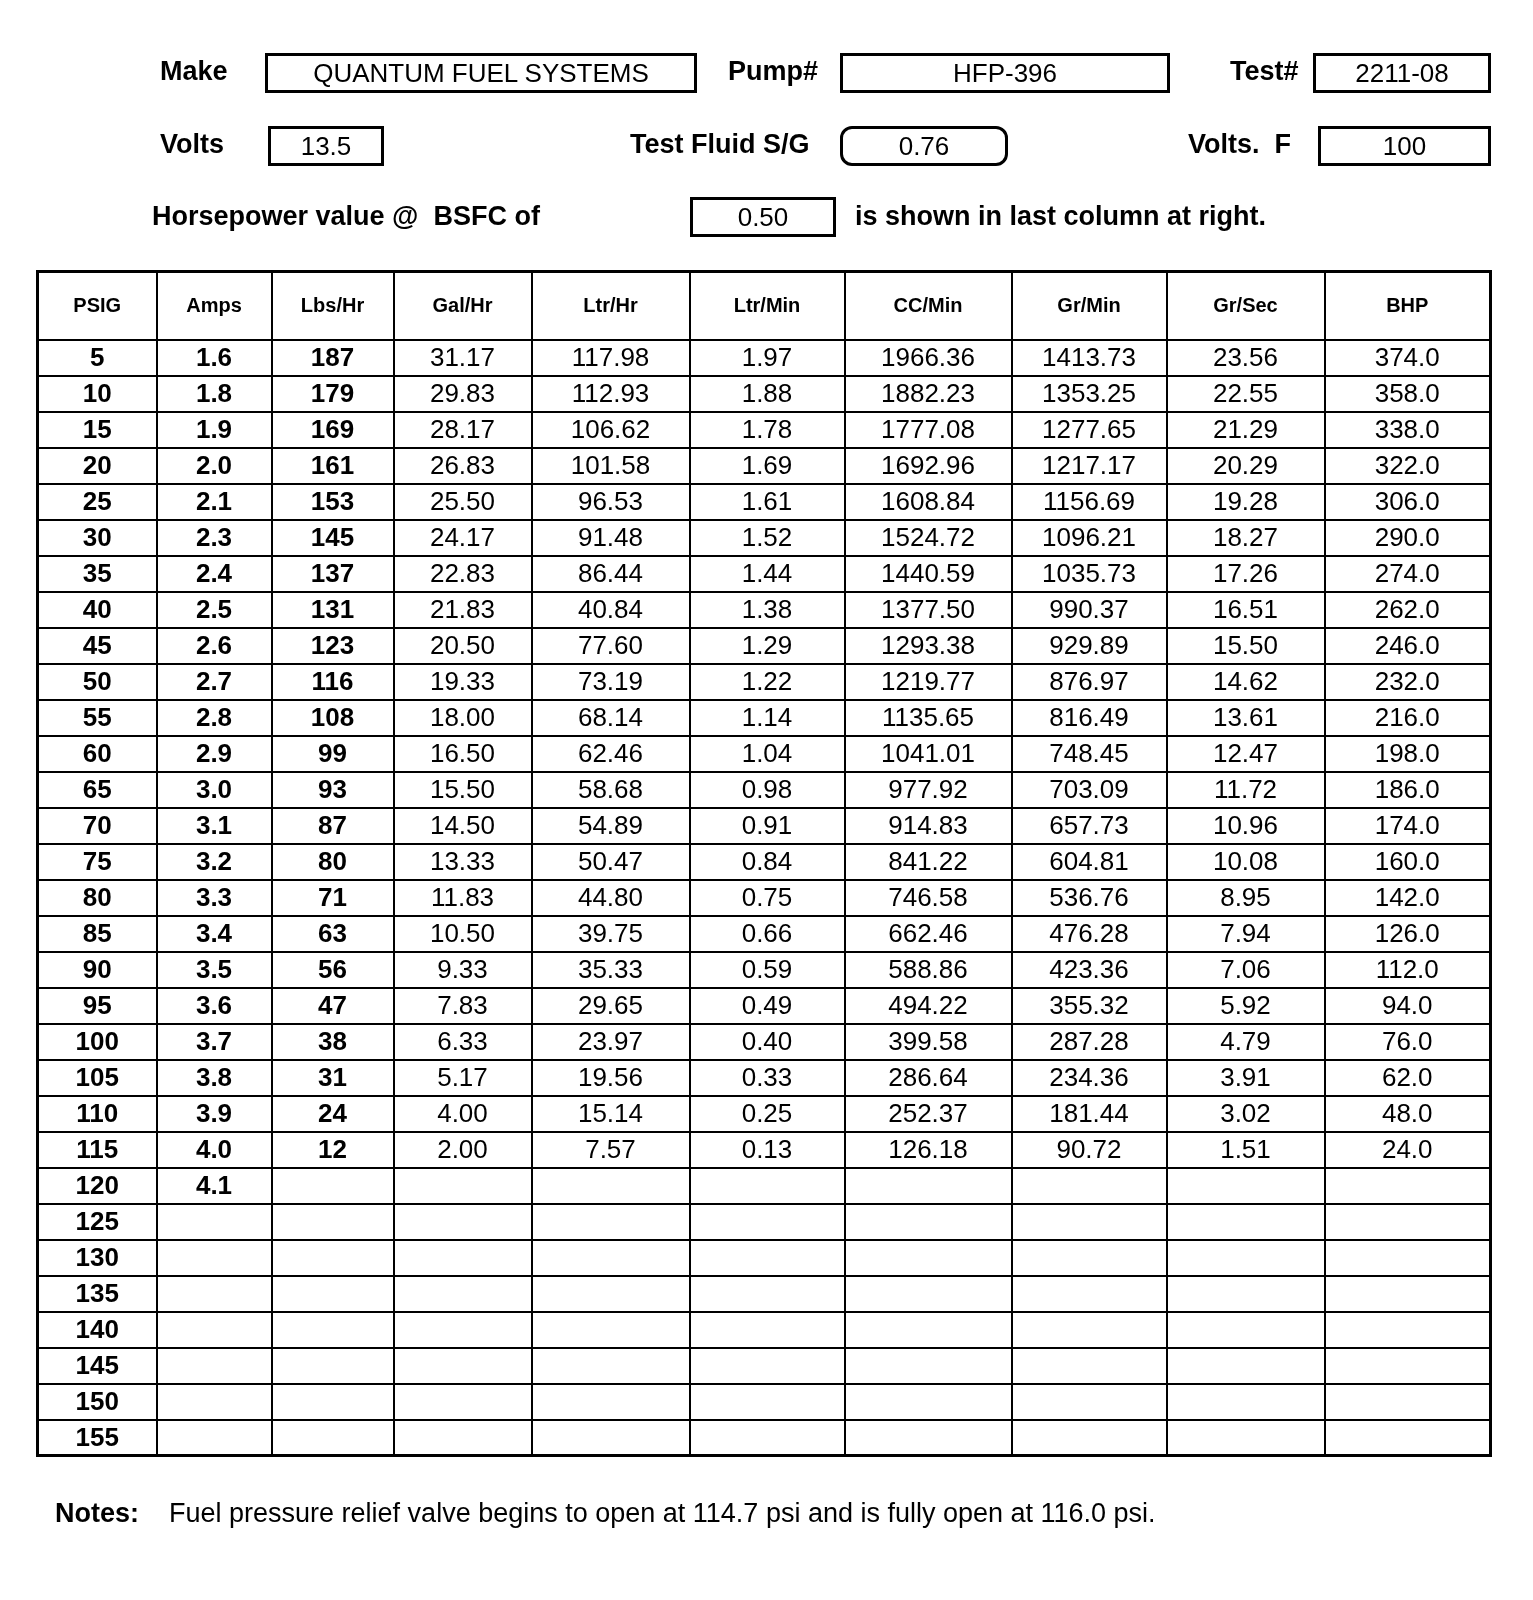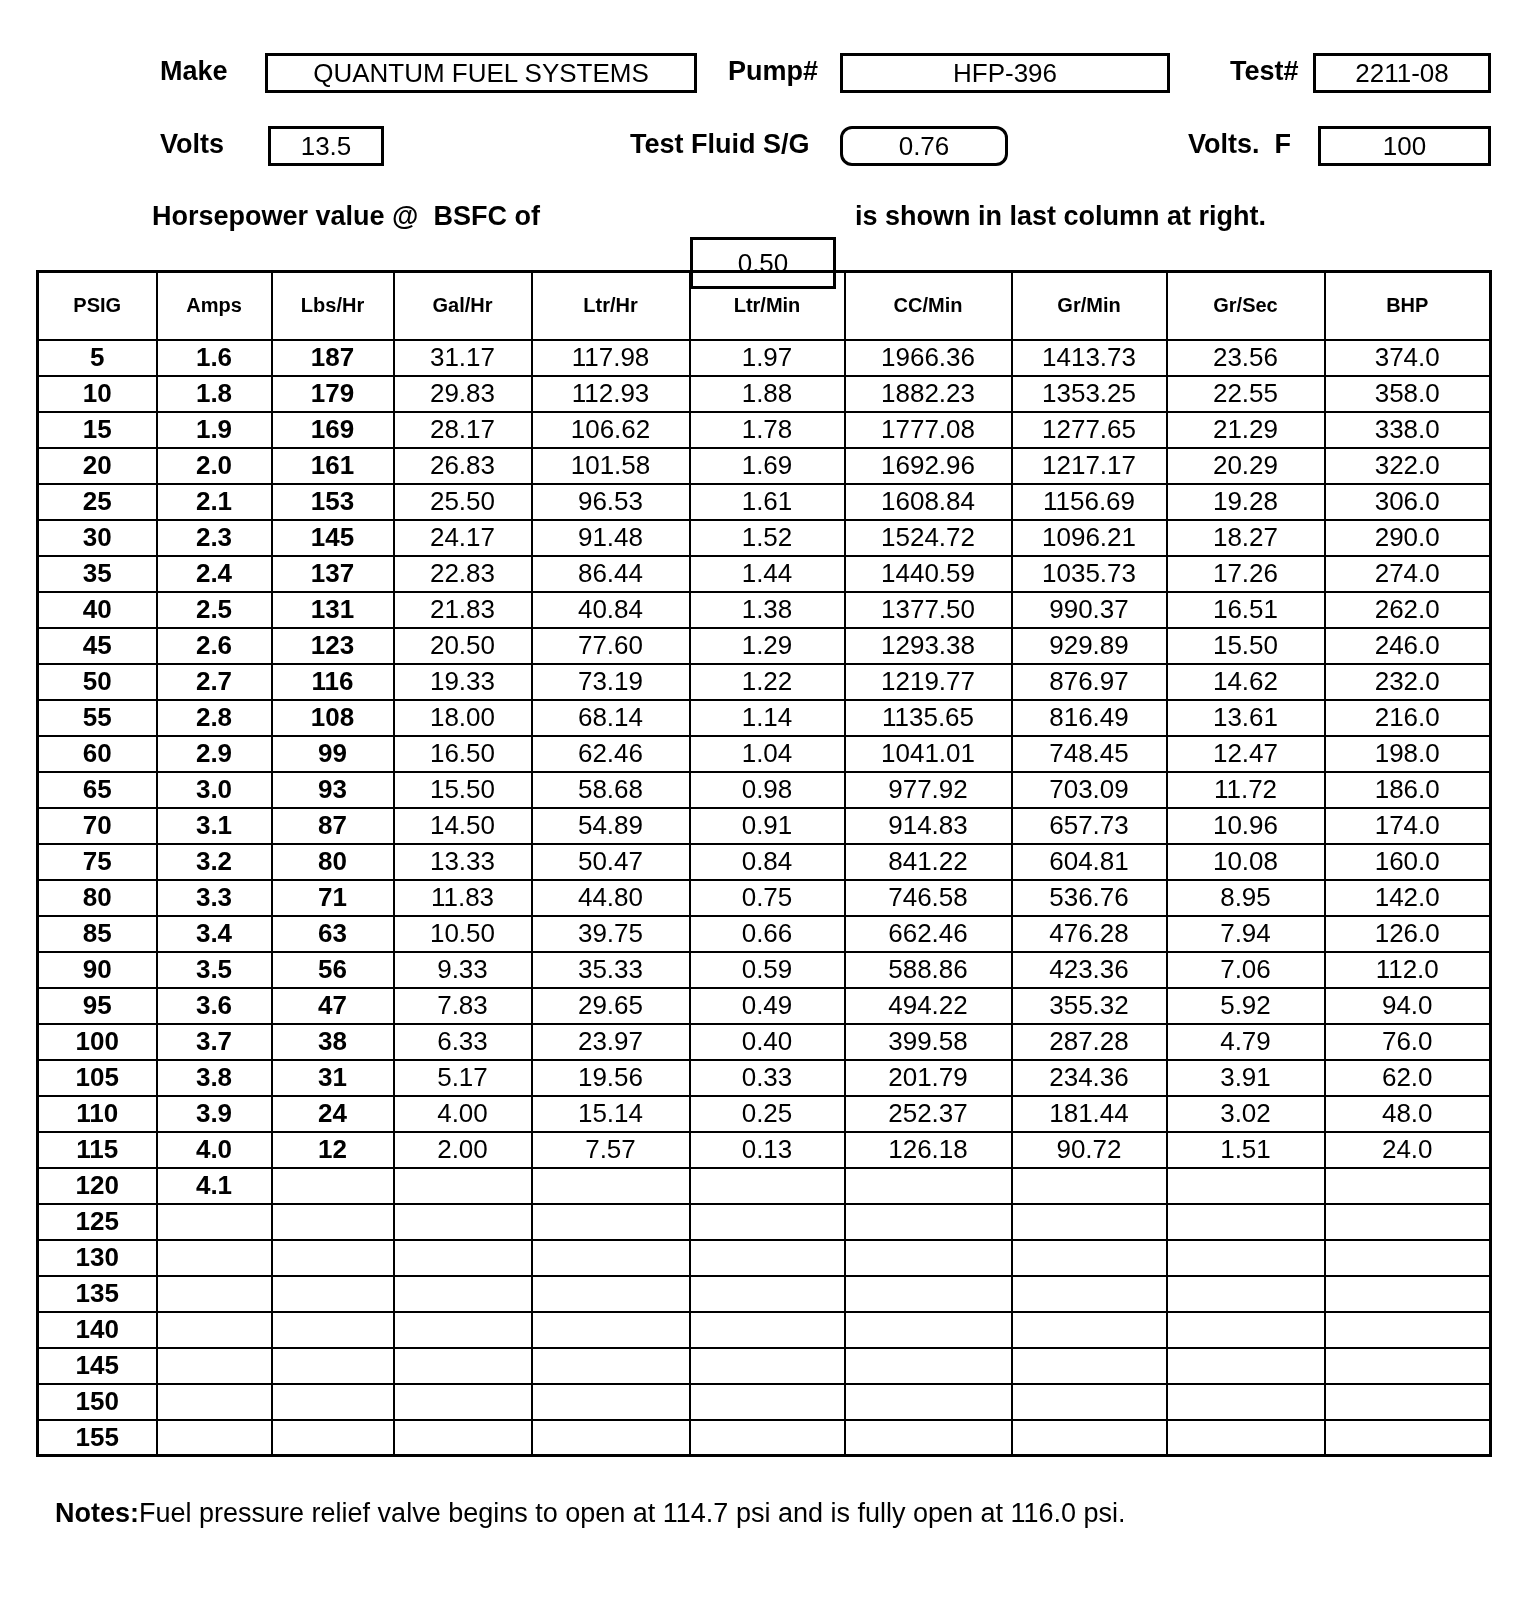--- a/index.html
+++ b/index.html
@@ -54,20 +54,21 @@
     font-size: 26px;
     height: 36px;
     font-weight: normal;
   }
   table.data td.bold { font-weight: bold; }
   .notes-row {
     position: absolute;
     left: 55px;
     top: 1498px;
     display: flex;
+    gap: 30px;
     align-items: baseline;
   }
   .notes-label { font-weight: bold; font-size: 27px; }
   .notes-text { font-size: 27px; }
 </style>
 </head>
 <body>
 
 <div>
 
@@ -95,21 +96,21 @@
   <div class="abs box" style="left:840px; top:126px; width:168px; height:40px;border-radius:12px;">
     <span>0.76</span>
   </div>
 
   <span class="abs lbl" style="left:1188px; top:129px;">Volts.  F</span>
   <div class="abs box" style="left:1318px; top:126px; width:173px; height:40px;">
     <span>100</span>
   </div>
 
   <span class="abs lbl" style="left:152px; top:201px;">Horsepower value @  BSFC of</span>
-  <div class="abs box" style="left:690px; top:197px; width:146px; height:52px;margin-top:40px;">
+  <div class="abs box" style="left:690px; top:197px; width:146px; height:40px;">
     <span>0.50</span>
   </div>
   <span class="abs lbl" style="left:855px; top:201px;">is shown in last column at right.</span>
 
   <table class="data">
       <colgroup>
         <col style="width: 119px;">
         <col style="width: 115px;">
         <col style="width: 122px;">
         <col style="width: 138px;">
@@ -375,21 +376,21 @@
           <td>4.79</td>
           <td>76.0</td>
         </tr>
         <tr>
           <td class="bold">105</td>
           <td class="bold">3.8</td>
           <td class="bold">31</td>
           <td>5.17</td>
           <td>19.56</td>
           <td>0.33</td>
-          <td>201.79</td>
+          <td>286.64</td>
           <td>234.36</td>
           <td>3.91</td>
           <td>62.0</td>
         </tr>
         <tr>
           <td class="bold">110</td>
           <td class="bold">3.9</td>
           <td class="bold">24</td>
           <td>4.00</td>
           <td>15.14</td>

